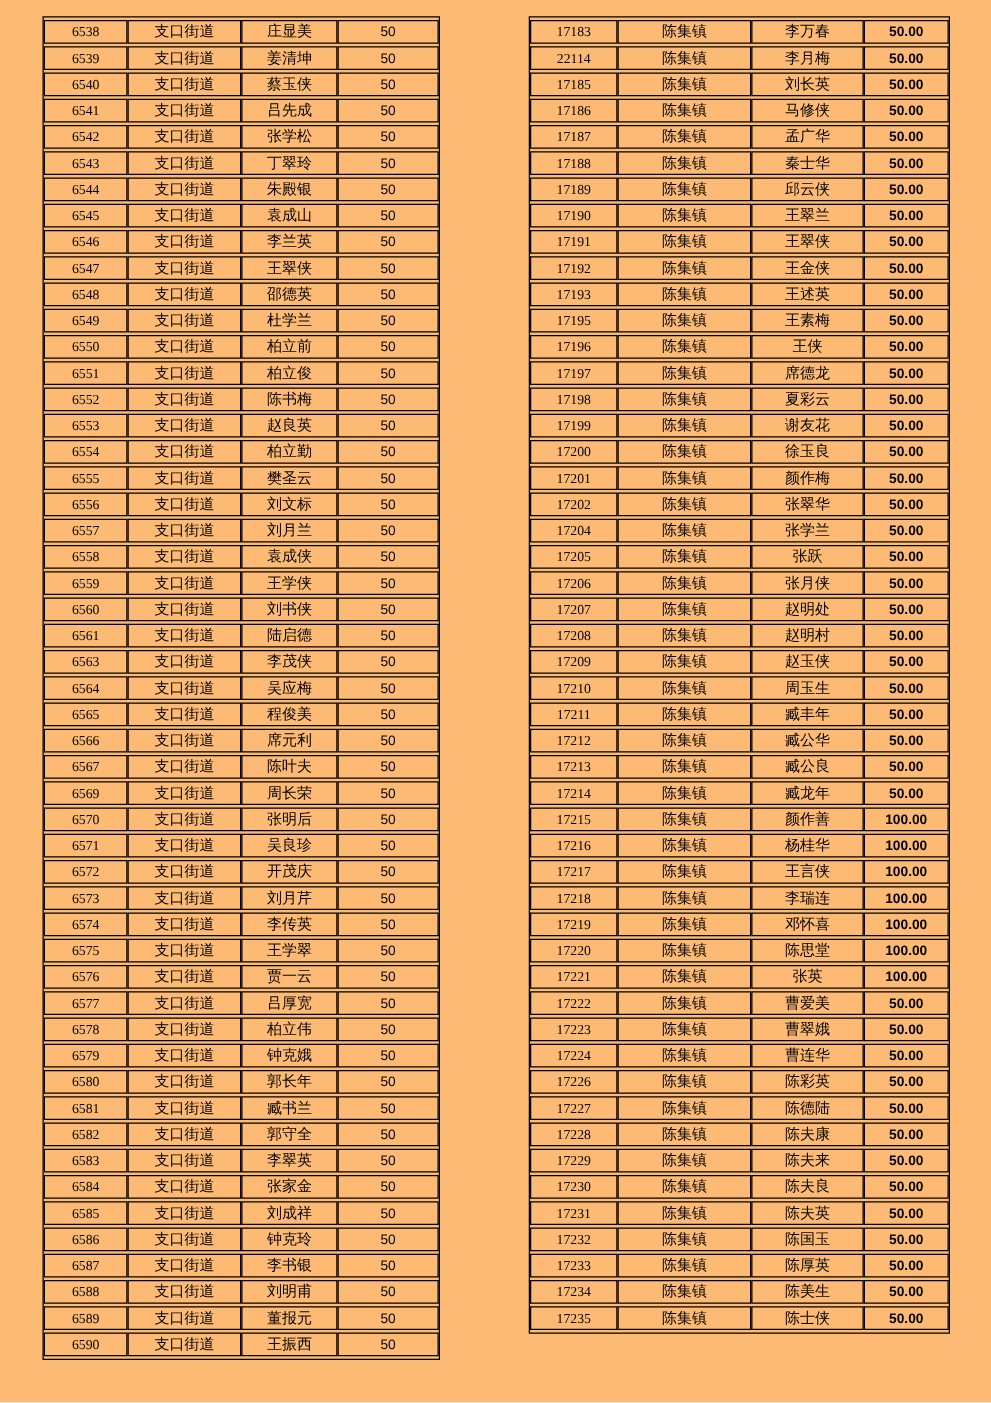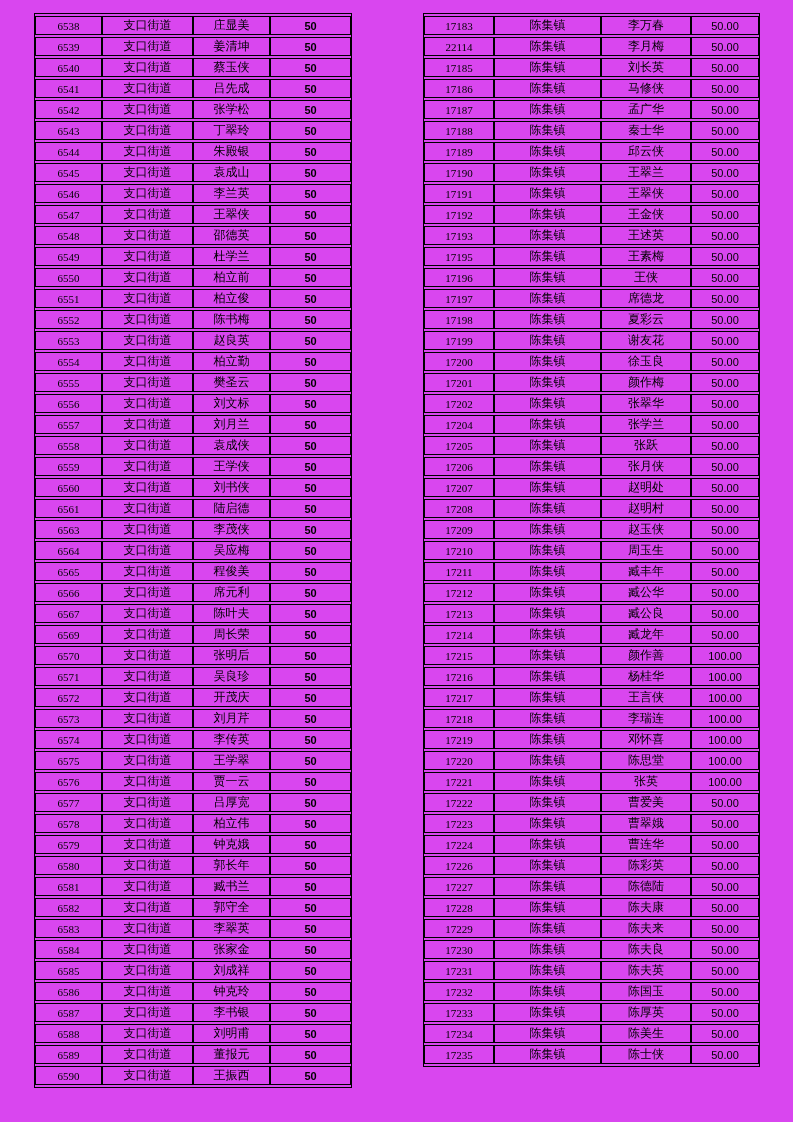--- a/index.html
+++ b/index.html
@@ -4,21 +4,21 @@
 <style>
   html, body {
     margin: 0;
     padding: 0;
     background: #ffffff;
   }
   .page {
     position: relative;
     width: 793px;
     height: 1122px;
-    background: #d946ef;
+    background: #fdba74;
     overflow: hidden;
     font-family: "Liberation Serif", "DejaVu Serif", serif;
     color: #000000;
   }
   table.roster {
     position: absolute;
     top: 13px;
     border-collapse: separate;
     border-spacing: 0 2px;
     table-layout: fixed;
@@ -41,22 +41,22 @@
     font-size: 11px;
   }
   td.col-region, td.col-name {
     font-family: "Liberation Serif", "DejaVu Serif", serif;
     font-size: 12px;
   }
   td.col-amount {
     font-family: "Liberation Sans", "DejaVu Sans", sans-serif;
     font-size: 11px;
   }
-  table.roster.left td.col-amount { font-weight: bold; }
-  table.roster.right td.col-amount { font-weight: normal; }
+  table.roster.left td.col-amount { font-weight: normal; }
+  table.roster.right td.col-amount { font-weight: bold; }
 </style>
 </head>
 <body>
 
 <div class="page">
 
   <table class="roster left">
     <colgroup>
       <col style="width:67px">
       <col style="width:91px">

